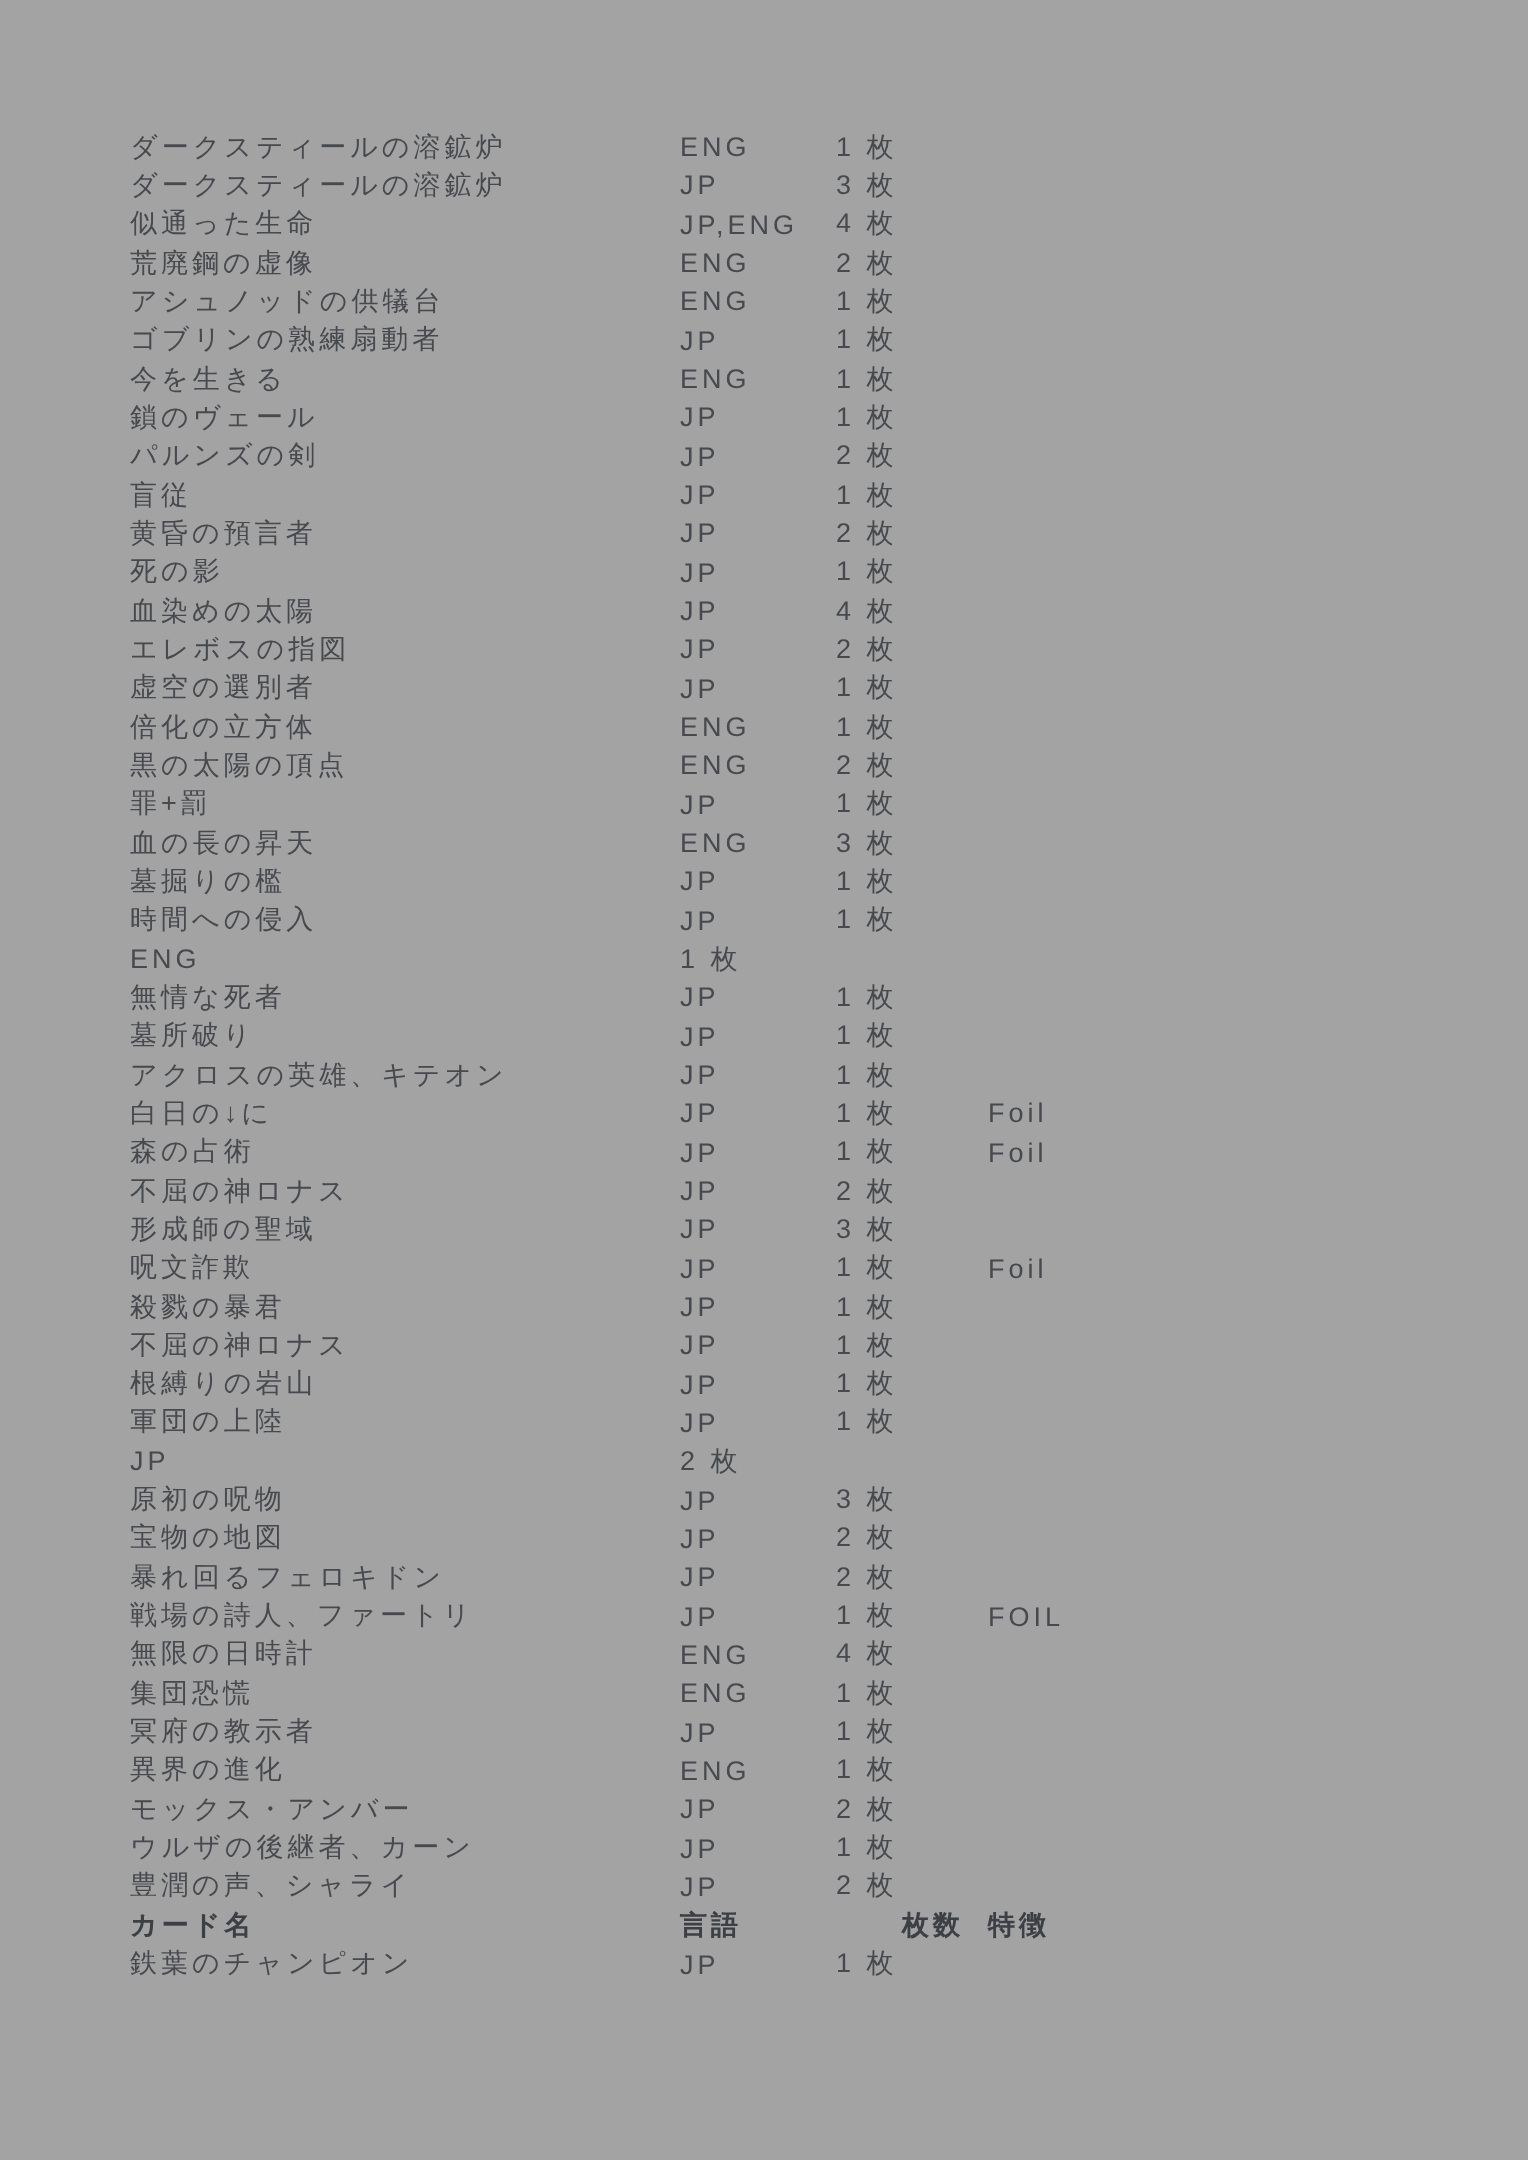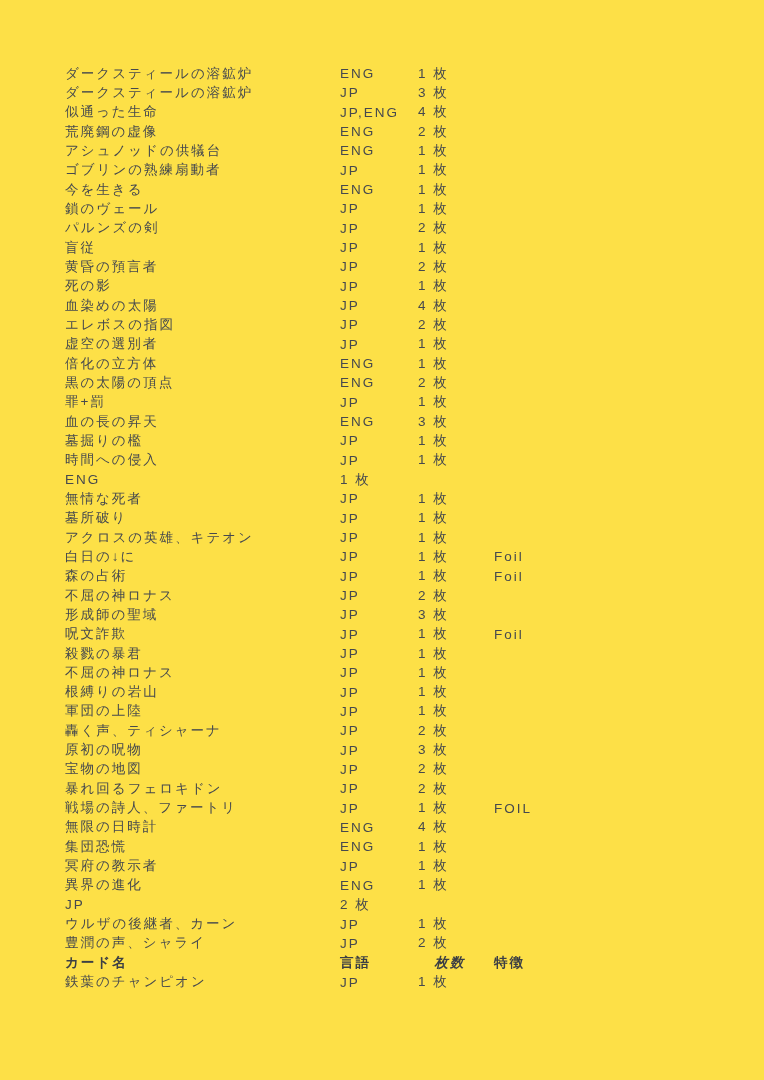--- a/index.html
+++ b/index.html
@@ -10,21 +10,21 @@
   body {
     width: 764px;
     height: 1080px;
     overflow: hidden;
     position: relative;
     font-family: "Liberation Sans", "DejaVu Sans", sans-serif;
   }
   .page {
     position: absolute;
     inset: 0;
-    background: #fde047;
+    background: #a3a3a3;
   }
   .card-list {
     position: absolute;
     top: 64px;
     left: 0;
     right: 0;
   }
   .row {
     height: 19.34px;
     display: grid;
@@ -36,21 +36,21 @@
     color: #46494e;
     white-space: nowrap;
   }
   .row.header {
     font-weight: bold;
     color: #3c3f44;
   }
   .c-name  { overflow: hidden; }
   .c-lang  { }
   .c-count { text-align: left; }
-  .c-count.left { text-align: center; font-style: italic; }
+  .c-count.left { text-align: right; }
   .c-feat  { padding-left: 12px; }
 </style>
 </head>
 <body>
 
 <div class="page">
   <div class="card-list" id="card-list">
 
   <div class="row">
     <span class="c-name">ダークスティールの溶鉱炉</span>
@@ -283,21 +283,20 @@
   </div>
 
   <div class="row">
     <span class="c-name">軍団の上陸</span>
     <span class="c-lang">JP</span>
     <span class="c-count">1 枚</span>
     <span class="c-feat"></span>
   </div>
 
   <div class="row">
-    <span class="c-name">轟く声、ティシャーナ</span>
     <span class="c-lang">JP</span>
     <span class="c-count">2 枚</span>
     <span class="c-feat"></span>
   </div>
 
   <div class="row">
     <span class="c-name">原初の呪物</span>
     <span class="c-lang">JP</span>
     <span class="c-count">3 枚</span>
     <span class="c-feat"></span>
@@ -346,20 +345,21 @@
   </div>
 
   <div class="row">
     <span class="c-name">異界の進化</span>
     <span class="c-lang">ENG</span>
     <span class="c-count">1 枚</span>
     <span class="c-feat"></span>
   </div>
 
   <div class="row">
+    <span class="c-name">モックス・アンバー</span>
     <span class="c-lang">JP</span>
     <span class="c-count">2 枚</span>
     <span class="c-feat"></span>
   </div>
 
   <div class="row">
     <span class="c-name">ウルザの後継者、カーン</span>
     <span class="c-lang">JP</span>
     <span class="c-count">1 枚</span>
     <span class="c-feat"></span>

